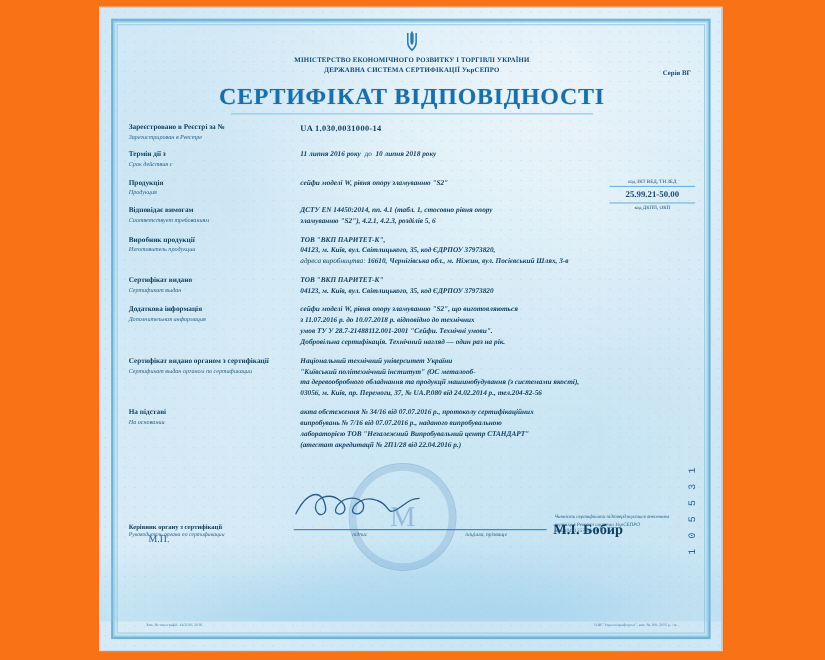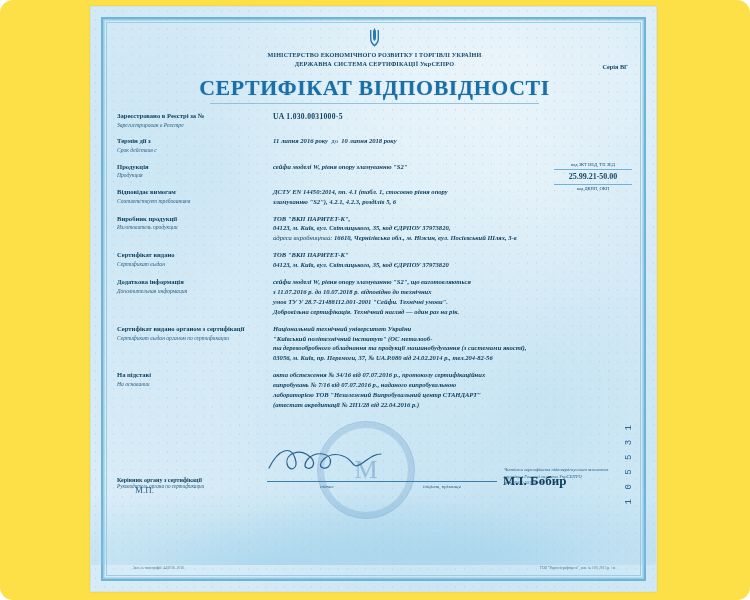--- a/index.html
+++ b/index.html
@@ -12,22 +12,21 @@
     height: 600px;
     overflow: hidden;
     font-family: "Liberation Serif", serif;
   }
 
   
   #page {
     position: relative;
     width: 750px;
     height: 600px;
-    background: #fde047;
-    border-radius: 13px;
+    background: #f97316;
   }
 
   
   #sheet {
     position: absolute;
     left: 90px;
     top: 6px;
     width: 565px;
     height: 584px;
     background:
@@ -291,21 +290,21 @@
 
       <div class="title">СЕРТИФІКАТ ВІДПОВІДНОСТІ</div>
       <div class="title-rule"></div>
 
       <div class="row">
         <div class="lbl">
           <span class="ua">Зареєстровано в Реєстрі за №</span>
           <span class="ru">Зарегистрирован в Реестре</span>
         </div>
         <div class="val">
-          <div class="reg-line">UA 1.030.0031000-5</div>
+          <div class="reg-line">UA 1.030.0031000-14</div>
         </div>
       </div>
 
       <div class="row">
         <div class="lbl">
           <span class="ua">Термін дії з</span>
           <span class="ru">Срок действия с</span>
         </div>
         <div class="val">
           <div>

